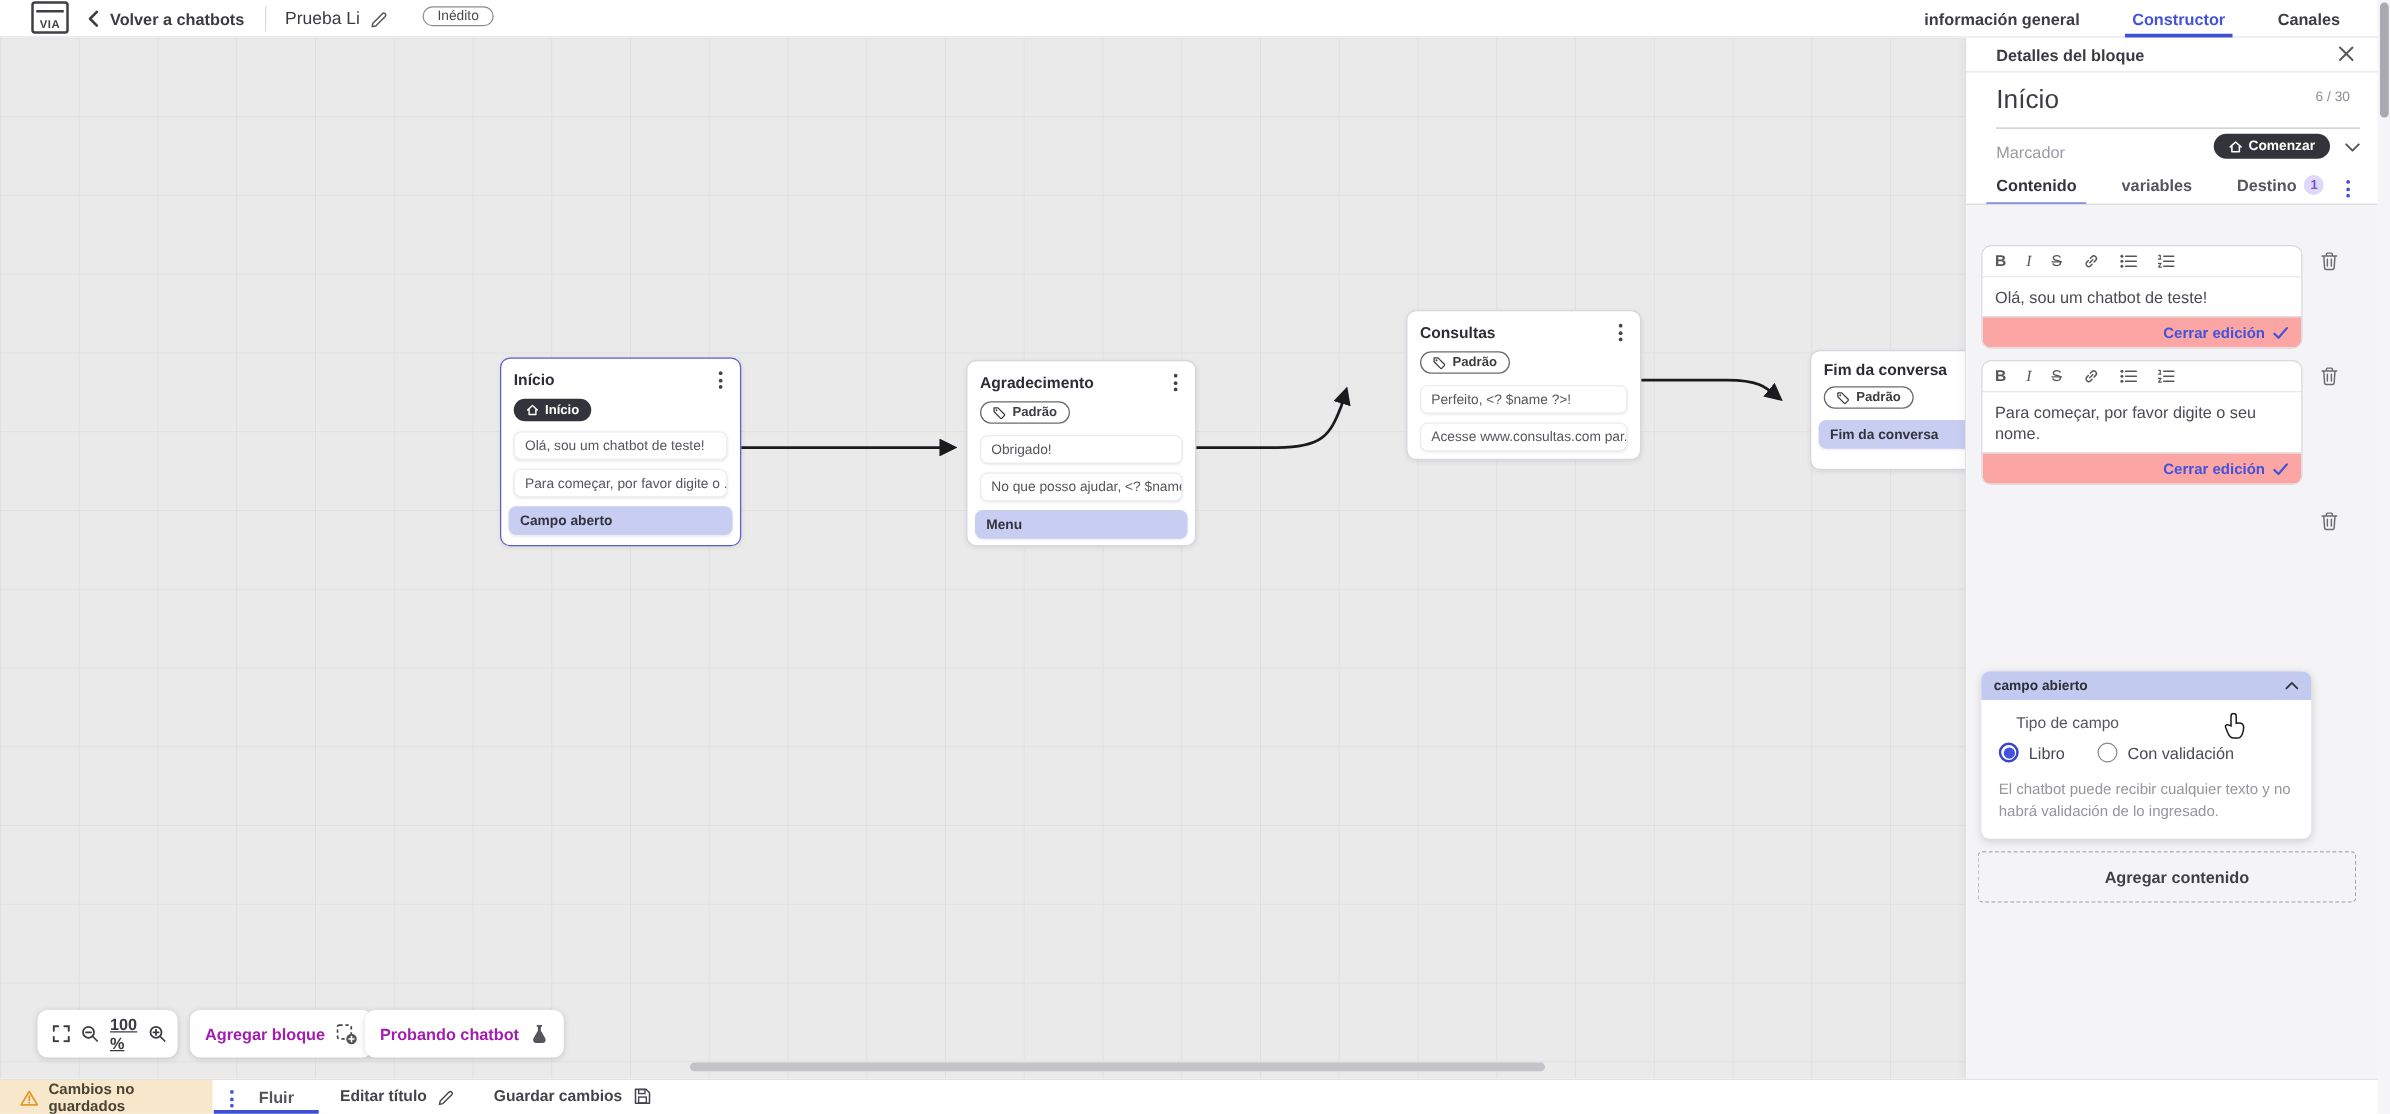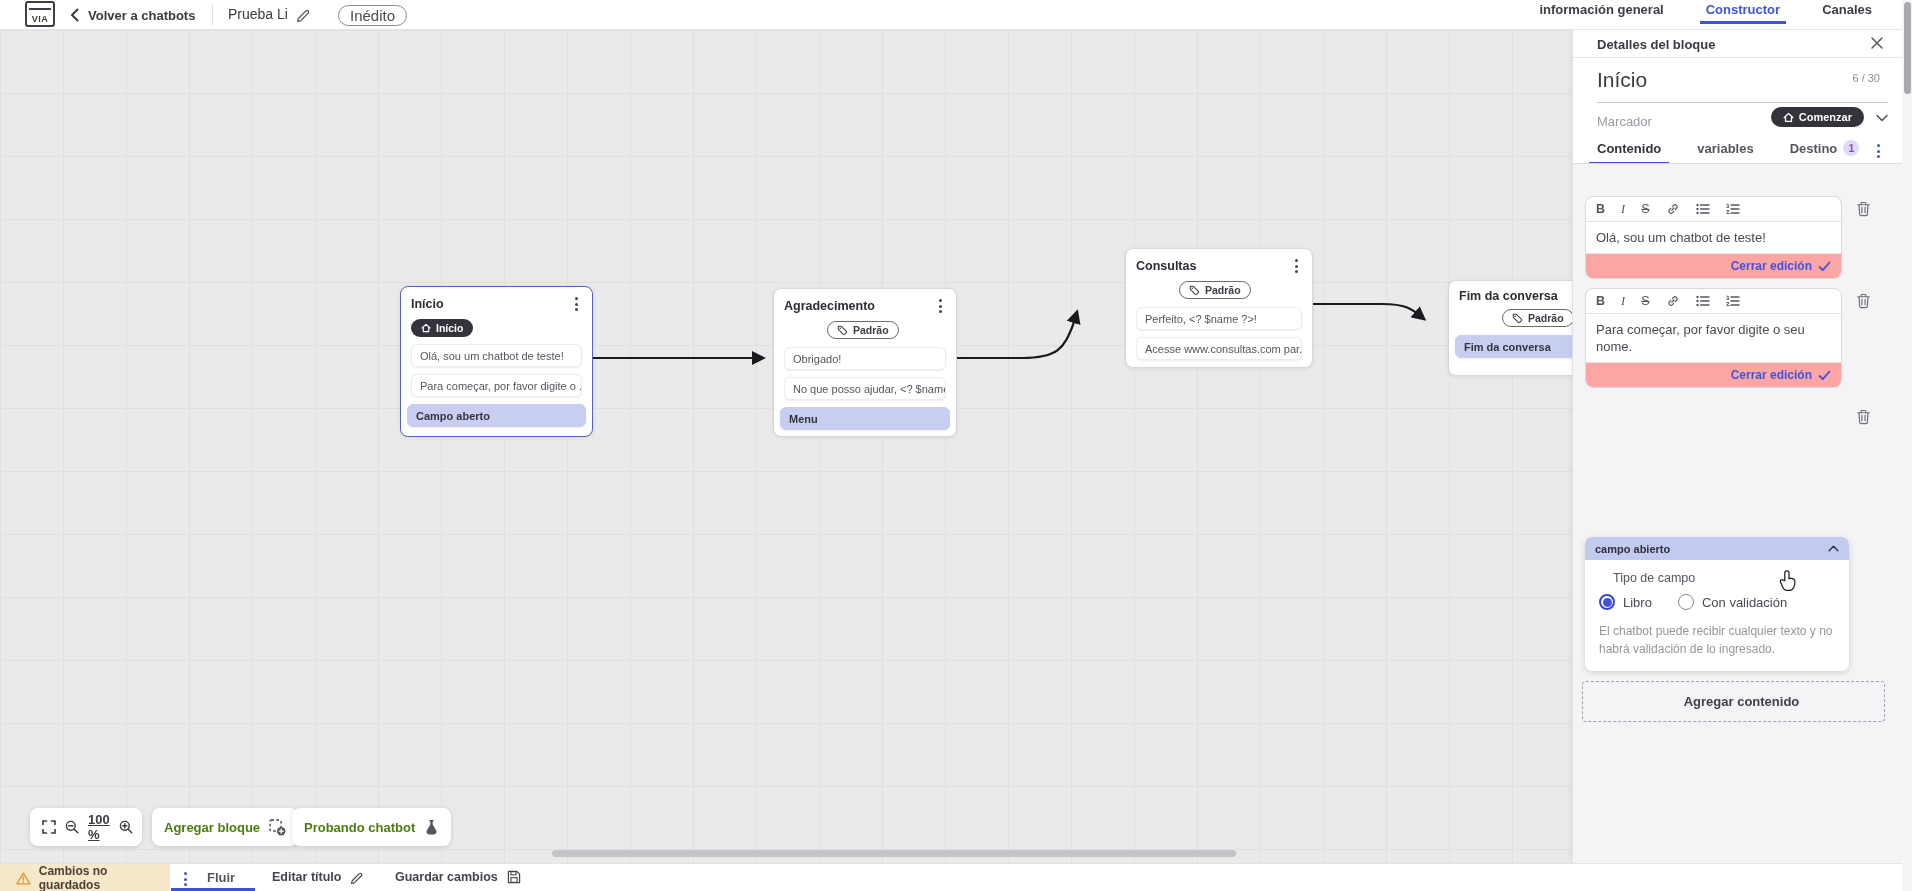--- a/index.html
+++ b/index.html
@@ -9,49 +9,49 @@
 
   
   .topbar { position:absolute; left:0; top:0; width:1912px; height:30px; background:#fff; border-bottom:1px solid #e6e6e9; z-index:30; }
   .logo { position:absolute; left:25px; top:1px; width:30px; height:26px; border:2px solid #3f3f47; border-radius:3px; display:flex; align-items:flex-end; justify-content:center; font-size:9px; font-weight:bold; color:#3f3f47; letter-spacing:.5px; padding-bottom:1px; }
   .logo::before{ content:""; position:absolute; left:2px; right:2px; top:5px; height:2px; background:#3f3f47; }
   .back-btn { position:absolute; left:70px; top:0; height:30px; display:flex; align-items:center; gap:9px; cursor:pointer; }
   .back-label { font-size:13px; font-weight:bold; color:#3a3a42; }
   .tb-divider { position:absolute; left:212px; top:5px; width:1px; height:20px; background:#dcdce0; }
   .doc-title { position:absolute; left:228px; top:6px; font-size:14px; color:#3a3a42; }
   .pencil-btn { position:absolute; left:296px; top:7px; }
-  .status-pill { position:absolute; left:338px; top:5px; border:1px solid #8a8a92; border-radius:999px; padding:1px 11px; font-size:15px; color:#4a4a52; background:#fff; }
-  .top-tabs { position:absolute; right:40px; top:0; height:18px; display:flex; align-items:center; gap:42px; }
+  .status-pill { position:absolute; left:338px; top:5px; border:1px solid #8a8a92; border-radius:999px; padding:1px 11px; font-size:11px; color:#4a4a52; background:#fff; }
+  .top-tabs { position:absolute; right:40px; top:0; height:18px; display:flex; gap:42px; }
   .top-tab { font-size:13px; font-weight:bold; color:#3c3c44; cursor:pointer; position:relative; height:30px; display:flex; align-items:center; }
   .top-tab.active { color:#4353d8; }
   .top-tab.active::after { content:""; position:absolute; left:-6px; right:-6px; bottom:0; height:3px; background:#3f51d3; }
 
   
   .canvas { position:absolute; left:0; top:30px; width:1572px; height:833px; overflow:hidden;
     background-color:#eaeaea;
     background-image:linear-gradient(#e0e0e1 1px, transparent 1px), linear-gradient(90deg,#e0e0e1 1px, transparent 1px);
     background-size:63px 63px; }
   .wires { position:absolute; left:0; top:0; pointer-events:none; }
 
   .block { position:absolute; background:#fff; border:1px solid #d6d6de; border-radius:8px; box-shadow:0 1px 4px rgba(0,0,0,.08); padding:8px 10px; }
   .block.selected { border:1.5px solid #5a5fc8; }
   .block-head { display:flex; justify-content:space-between; align-items:center; }
   .block-title { font-size:12.5px; font-weight:bold; color:#2c2c35; white-space:nowrap; }
   .kebab { display:flex; flex-direction:column; gap:2.5px; padding:2px 4px; cursor:pointer; color:#44444c; }
   .kebab i { width:3px; height:3px; border-radius:50%; background:currentColor; }
   .kebab.blue { color:#4353d8; }
   .pill-dark { display:inline-flex; align-items:center; gap:5px; background:#33333b; color:#fff; border-radius:999px; font-size:10.5px; font-weight:bold; padding:3px 10px; margin-top:6px; }
-  .pill-outline { display:inline-flex; align-items:center; gap:5px; border:1px solid #6a6a73; color:#3c3c44; border-radius:999px; font-size:10.5px; font-weight:bold; padding:2px 9px; margin-top:6px; background:#fff;margin-left:43px; }
+  .pill-outline { display:inline-flex; align-items:center; gap:5px; border:1px solid #6a6a73; color:#3c3c44; border-radius:999px; font-size:10.5px; font-weight:bold; padding:2px 9px; margin-top:6px; background:#fff; }
   .brow { margin-top:7px; background:#fff; border:1px solid #ececf1; box-shadow:0 1px 2px rgba(0,0,0,.07); border-radius:6px; padding:4px 8px; font-size:11px; color:#55555e; white-space:nowrap; overflow:hidden; cursor:pointer; height:23px; line-height:14px; }
   .brow.purple { background:#c8cef2; border-color:#c8cef2; font-weight:bold; color:#33333d; margin-left:-4px; margin-right:-4px; }
 
   
   .ctrl-card { position:absolute; height:38px; background:#fff; border-radius:8px; box-shadow:0 1px 5px rgba(0,0,0,.15); display:flex; align-items:center; gap:9px; padding:0 12px; cursor:pointer; }
   .zoom-level { font-size:13px; font-weight:bold; color:#3a3a42;text-decoration:underline; }
-  .ctrl-label { font-size:13px; font-weight:bold; color:#4d7c0f; white-space:nowrap; }
+  .ctrl-label { font-size:13px; font-weight:bold; color:#a21caf; white-space:nowrap; }
   .hscroll { position:absolute; left:552px; top:820px; width:684px; height:7px; border-radius:4px; background:#c4c4c8; cursor:pointer; }
 
   
   .panel { position:absolute; left:1572px; top:30px; width:330px; height:833px; background:#fff; border-left:1px solid #e2e2e6; box-shadow:-2px 0 6px rgba(0,0,0,.05); z-index:20; }
   .panel-head { position:absolute; left:0; top:0; width:100%; height:28px; border-bottom:1px solid #e7e7ea; }
   .panel-head-title { position:absolute; left:24px; top:7px; font-size:13px; font-weight:bold; color:#3a3a42; }
   .close-btn { position:absolute; right:18px; top:6px; cursor:pointer; }
   .block-name { position:absolute; left:24px; top:38px; font-size:21px; color:#3c3c44; }
   .counter { position:absolute; right:22px; top:42px; font-size:11px; color:#8d8d96; }
   .name-underline { position:absolute; left:24px; right:14px; top:72px; height:1px; background:#c6c6cc; }

